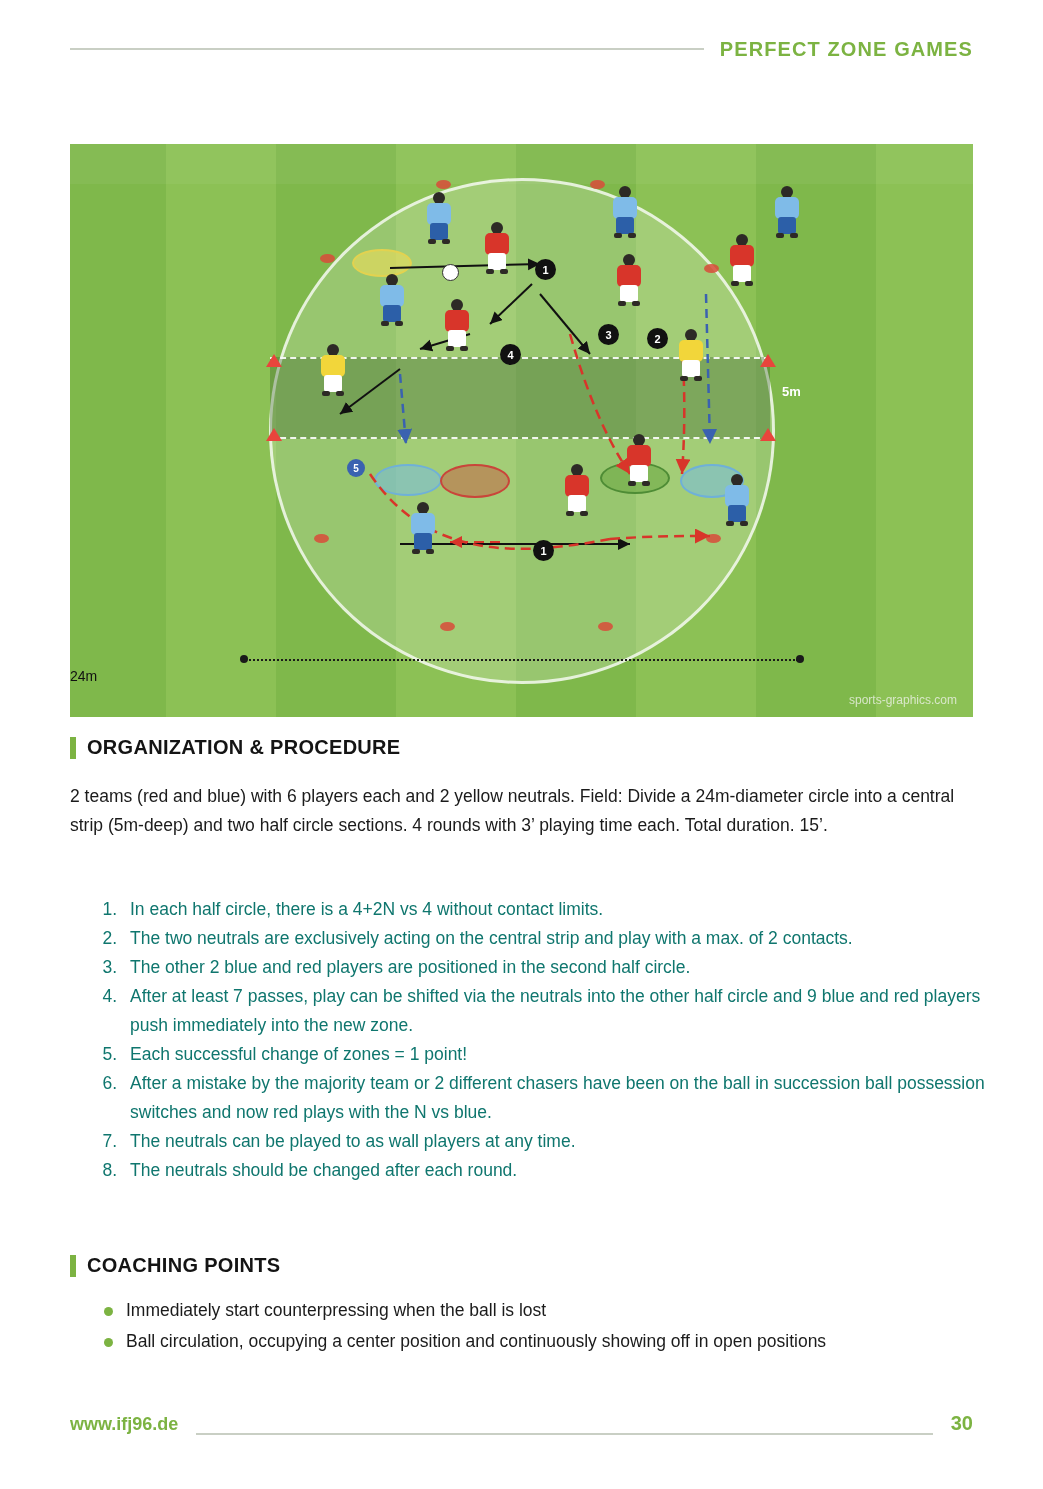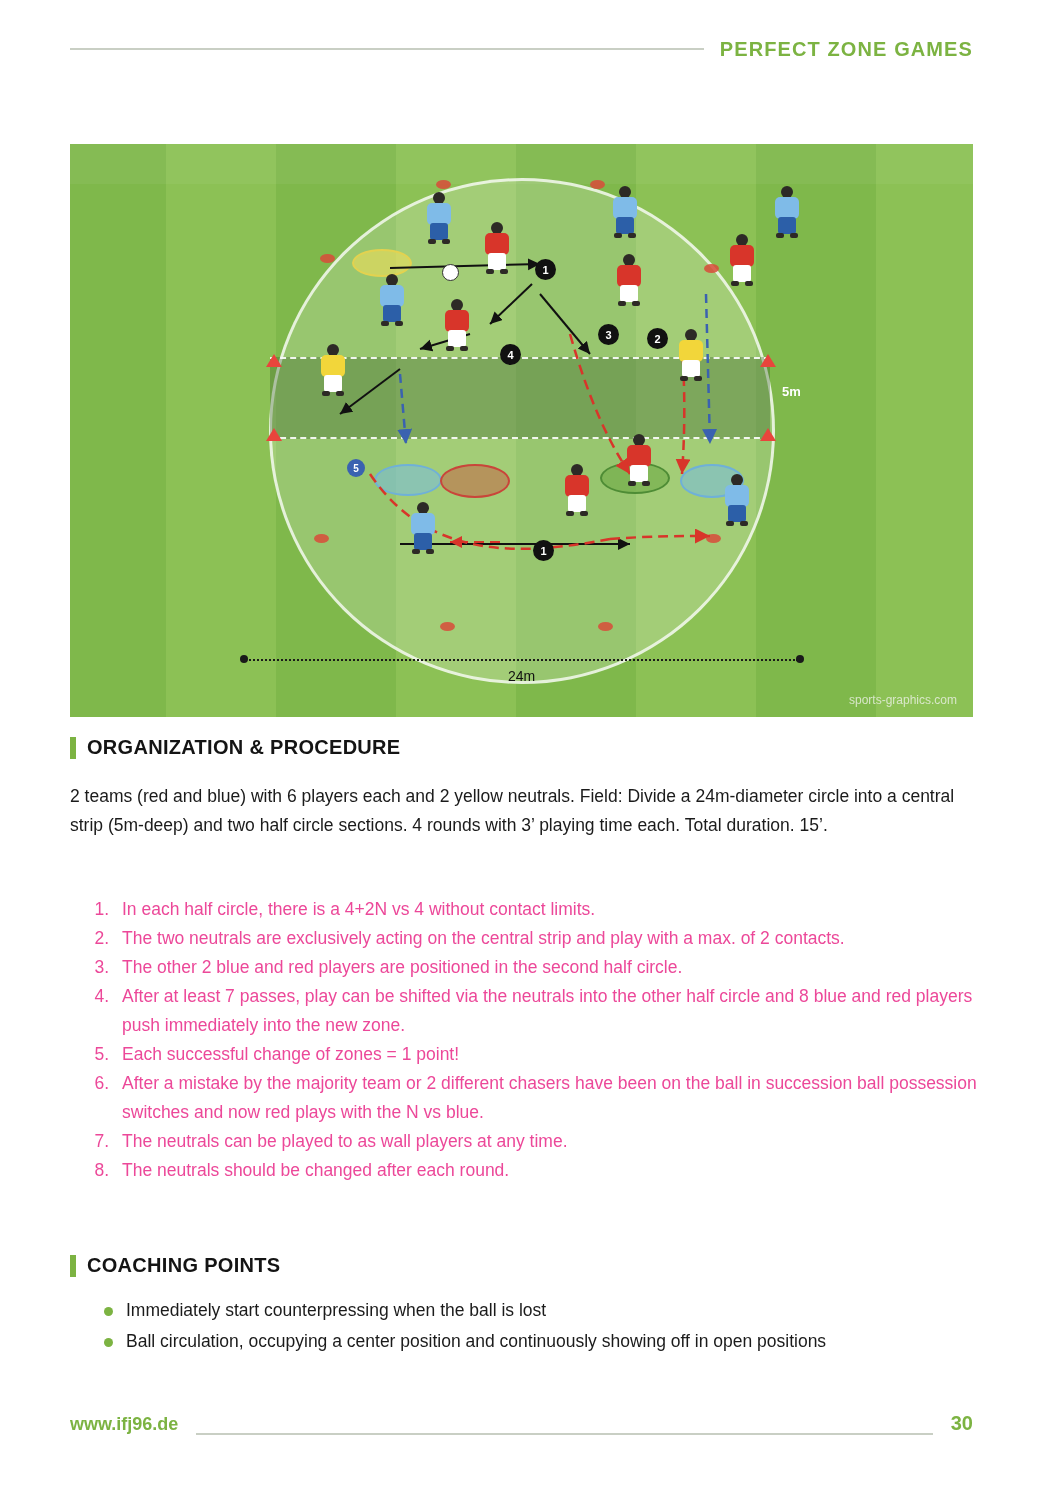--- a/index.html
+++ b/index.html
@@ -62,21 +62,21 @@
   }
   .label-5m{
     position:absolute;left:712px;top:240px;color:#ffffff;font-size:13px;font-weight:600;
   }
   .dim-line{
     position:absolute;left:172px;top:515px;width:556px;height:2px;
     border-top:2px dotted #1a1a1a;
   }
   .dim-cap{position:absolute;top:511px;width:8px;height:8px;border-radius:50%;background:#1a1a1a;}
   .dim-label{
-    position:absolute;left:0;right:0;top:524px;text-align:center;
+    position:absolute;left:0;right:0;top:524px;text-align:left;
     font-size:14px;color:#111;font-weight:500;
   }
   .watermark{
     position:absolute;right:16px;bottom:10px;color:#e6eedd;font-size:12px;opacity:.85;
   }
   
   .player{position:absolute;width:34px;height:54px;}
   .p-head{position:absolute;left:11px;top:0;width:12px;height:12px;border-radius:50%;background:#2d2a26;}
   .p-body{position:absolute;left:5px;top:11px;width:24px;height:22px;border-radius:5px;}
   .p-legs{position:absolute;left:8px;top:31px;width:18px;height:17px;border-radius:3px;background:#ffffff;}
@@ -97,22 +97,22 @@
     position:absolute;left:70px;display:flex;align-items:center;gap:11px;
     font-size:20px;font-weight:600;letter-spacing:.3px;color:#141414;
   }
   .sec-bar{width:6px;height:22px;background:#7cb342;display:inline-block;}
 
   .body-text{
     position:absolute;left:70px;width:890px;
     font-size:17.5px;line-height:29px;color:#1b1b1b;
   }
   ol.steps{
-    position:absolute;left:78px;width:880px;margin:0;padding-left:36px;
-    font-size:17.5px;line-height:29px;color:#ec4899;
+    position:absolute;left:86px;width:880px;margin:0;padding-left:36px;
+    font-size:17.5px;line-height:29px;color:#0f766e;
   }
   ol.steps li{margin-bottom:0px;padding-left:8px;}
   ul.points{
     position:absolute;left:92px;width:870px;margin:0;padding-left:34px;
     font-size:17.5px;line-height:29px;color:#1b1b1b;list-style:none;
   }
   ul.points li{position:relative;margin-bottom:2px;}
   ul.points li:before{
     content:"";position:absolute;left:-22px;top:11px;width:9px;height:9px;border-radius:50%;
     background:#7cb342;
@@ -323,21 +323,21 @@
     <span class="sec-bar"></span>
     <span>ORGANIZATION &amp; PROCEDURE</span>
   </div>
 
   <div class="body-text" style="top:782px;">2 teams (red and blue) with 6 players each and 2 yellow neutrals. Field: Divide a 24m-diameter circle into a central strip (5m-deep) and two half circle sections. 4 rounds with 3’ playing time each. Total duration. 15’.</div>
 
   <ol class="steps" style="top:895px;">
     <li>In each half circle, there is a 4+2N vs 4 without contact limits.</li>
     <li>The two neutrals are exclusively acting on the central strip and play with a max. of 2 contacts.</li>
     <li>The other 2 blue and red players are positioned in the second half circle.</li>
-    <li>After at least 7 passes, play can be shifted via the neutrals into the other half circle and 8 blue and red players push immediately into the new zone.</li>
+    <li>After at least 7 passes, play can be shifted via the neutrals into the other half circle and 9 blue and red players push immediately into the new zone.</li>
     <li>Each successful change of zones = 1 point!</li>
     <li>After a mistake by the majority team or 2 different chasers have been on the ball in succession ball possession switches and now red plays with the N vs blue.</li>
     <li>The neutrals can be played to as wall players at any time.</li>
     <li>The neutrals should be changed after each round.</li>
   </ol>
 
   <div class="sec-head" style="top:1254px;">
     <span class="sec-bar"></span>
     <span>COACHING POINTS</span>
   </div>

